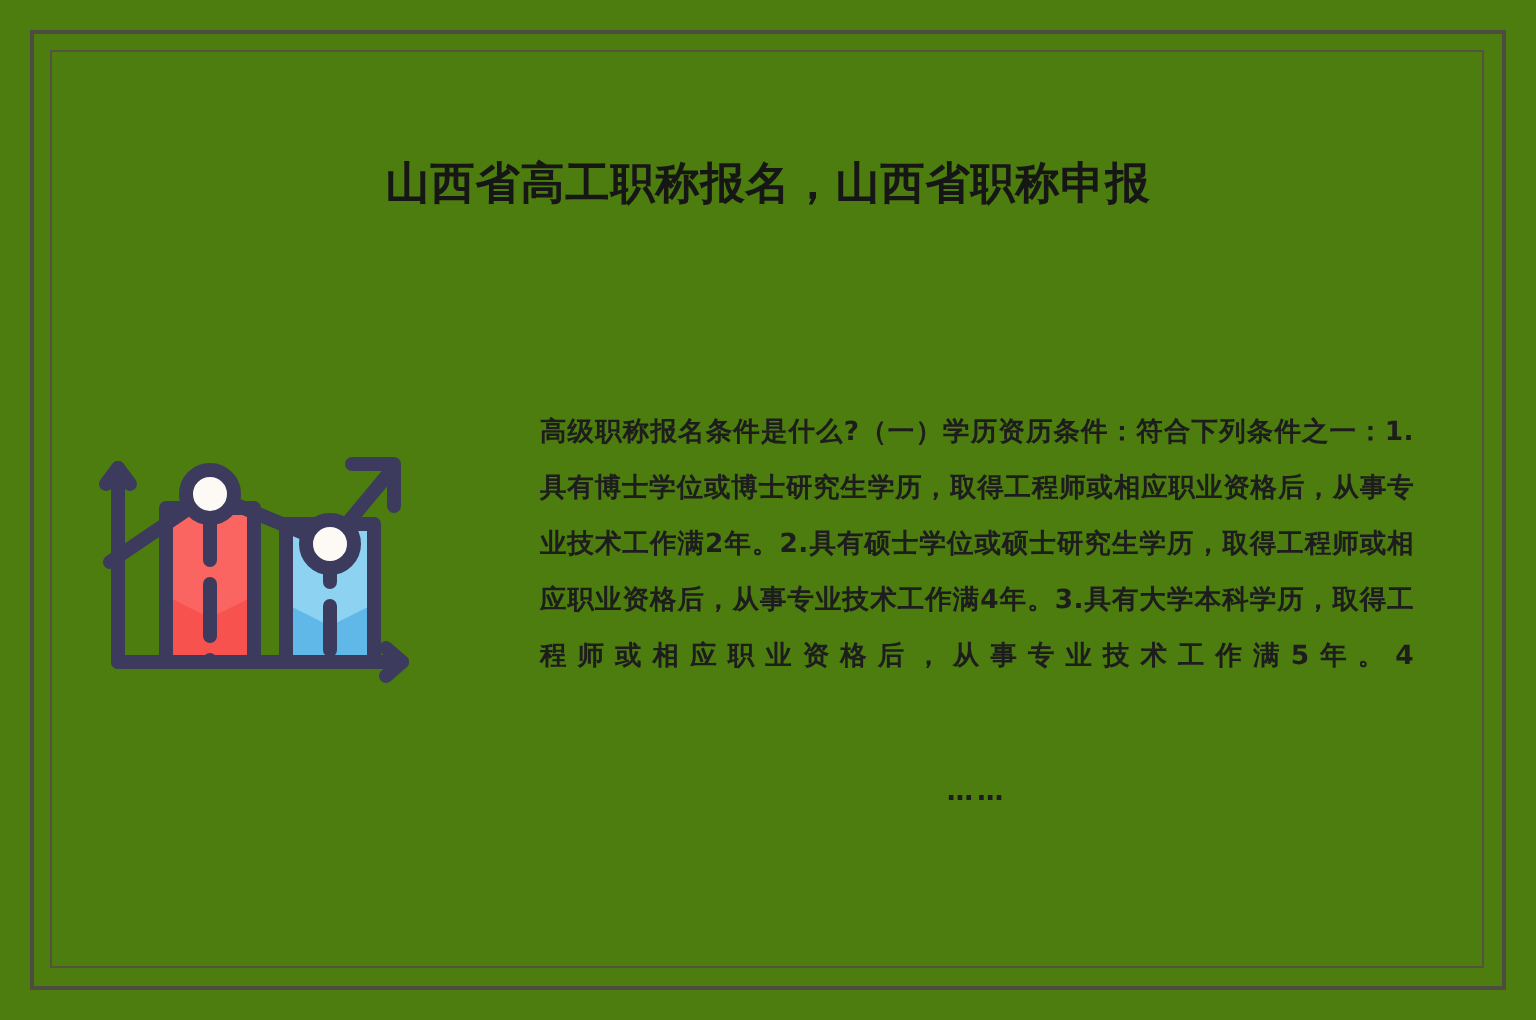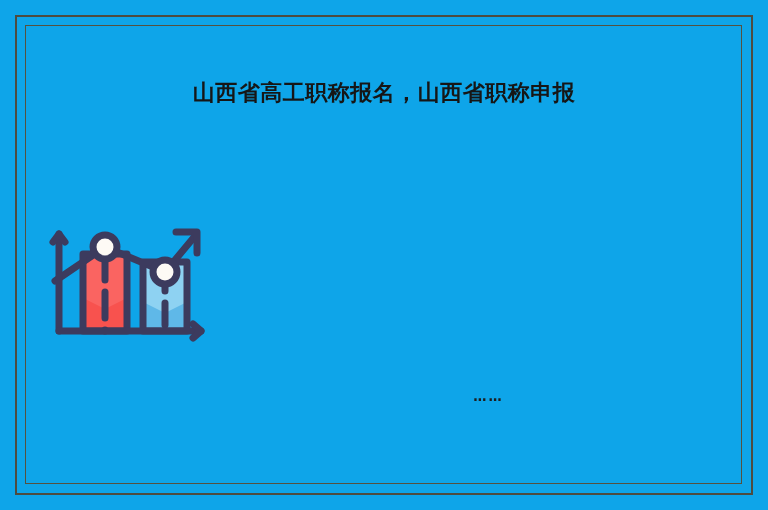--- a/index.html
+++ b/index.html
@@ -12,21 +12,21 @@
     background: #fdfaf5;
     font-family: "DejaVu Sans", "Liberation Sans", sans-serif;
     overflow: hidden;
     position: relative;
   }
 
   
   #page {
     position: absolute;
     inset: 0;
-    background: #0ea5e9;
+    background: #4d7c0f;
   }
   .frame-outer {
     position: absolute;
     left: 15px;
     top: 15px;
     width: 738px;
     height: 480px;
     border: 2px solid #4e4c3f;
     box-sizing: border-box;
   }
@@ -138,16 +138,19 @@
       <circle cx="120" cy="58" r="12" fill="#fdfaf5" stroke="#3c3b5e" stroke-width="7"></circle>
 
       <path d="M14 117 L14 20" stroke="#3c3b5e" stroke-width="7" stroke-linecap="round"></path>
       <path d="M8 28 L14 20 L20 28" fill="none" stroke="#3c3b5e" stroke-width="7" stroke-linecap="round" stroke-linejoin="round"></path>
 
       <path d="M14 117 L156 117" stroke="#3c3b5e" stroke-width="7" stroke-linecap="round"></path>
       <path d="M148 110 L156 117 L148 124" fill="none" stroke="#3c3b5e" stroke-width="7" stroke-linecap="round" stroke-linejoin="round"></path>
     </svg>
   </div>
 
+  <div class="body-copy">
+    <p>高级职称报名条件是什么?（一）学历资历条件：符合下列条件之一：1.具有博士学位或博士研究生学历，取得工程师或相应职业资格后，从事专业技术工作满2年。2.具有硕士学位或硕士研究生学历，取得工程师或相应职业资格后，从事专业技术工作满4年。3.具有大学本科学历，取得工程师或相应职业资格后，从事专业技术工作满5年。4</p>
+  </div>
 
   <div class="ellipsis-line">……</div>
 
 </div>
 
 </body></html>

